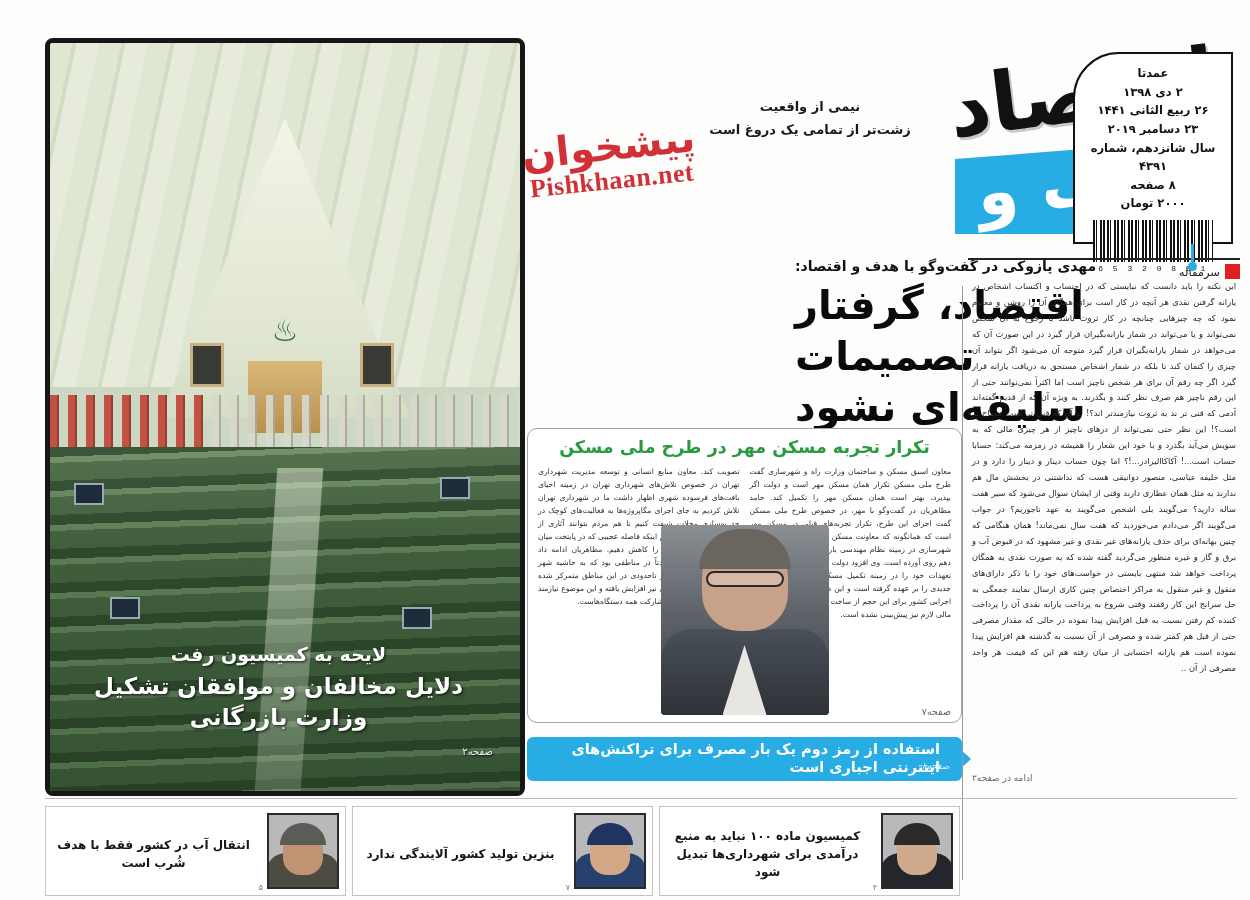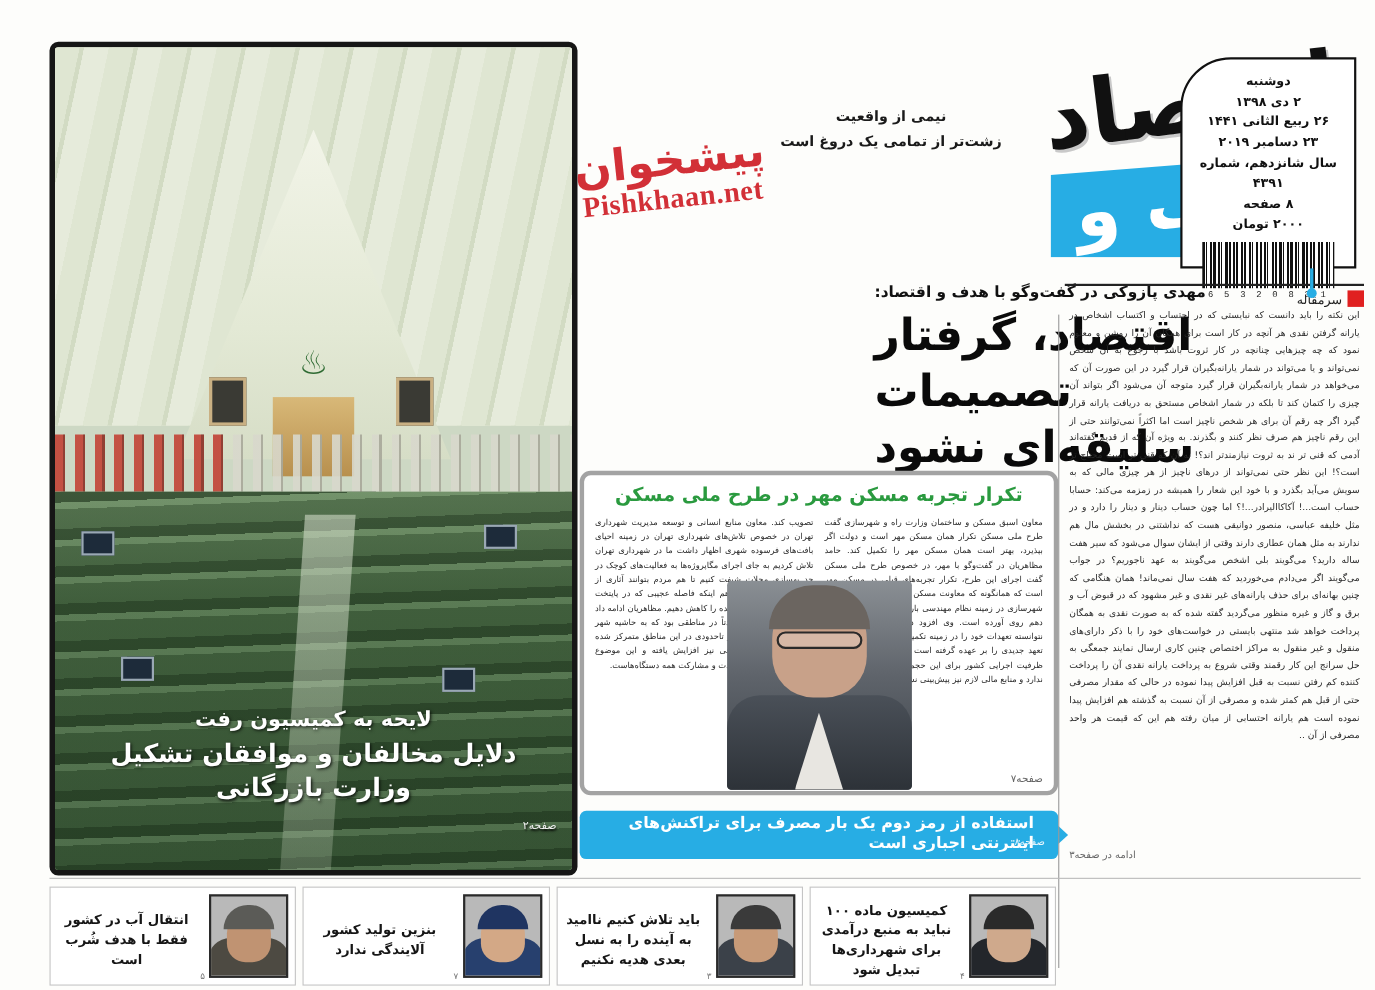--- a/index.html
+++ b/index.html
@@ -169,41 +169,41 @@
     position: absolute; left: 46%; top: 6%; width: 46px; height: 94%;
     background: linear-gradient(180deg, rgba(220,228,210,.55), rgba(200,212,190,.25));
     transform: skewX(-4deg);
   }
   .monitor {
     position: absolute; width: 30px; height: 22px;
     background: #1d2b3a; border: 2px solid #9aa8b4;
   }
 
   .photo-overlay {
-    position: absolute; left: 0; right: 0; bottom: 58px;
+    position: absolute; left: 0; right: 13px; bottom: 58px;
     text-align: center; direction: rtl; padding: 0 14px;
   }
   .ov-line1 {
     font-size: 19px; font-weight: bold; color: #ffffff;
     text-shadow: 1px 1px 3px rgba(0,0,0,.85); line-height: 1.3;
   }
   .ov-line2 {
     font-size: 23px; font-weight: bold; color: #ffffff;
     text-shadow: 1px 1px 3px rgba(0,0,0,.85); line-height: 1.35; margin-top: 4px;
   }
   .ov-pg {
     position: absolute; right: 14px; bottom: -24px;
     font-size: 10px; color: #f0f0f0; text-shadow: 1px 1px 2px #000;
   }
 
   
   .mid-article {
     position: absolute; left: 527px; top: 428px;
     width: 435px; height: 295px;
-    border: 4px solid #a3a3a3; border-radius: 10px;
+    border: 1px solid #a3a3a3; border-radius: 10px;
     background: #fff; overflow: hidden;
   }
   .mid-title {
     text-align: center; direction: rtl;
     font-size: 17.5px; font-weight: bold; color: #2a9a3f;
     padding: 7px 8px 6px; line-height: 1.3;
   }
   .mid-cols {
     display: flex; direction: rtl; gap: 10px; padding: 0 10px;
     font-size: 7.6px; line-height: 1.72; color: #2b2b2b;
@@ -419,21 +419,21 @@
 
     <div class="kicker">مهدی پازوکی در گفت‌وگو با هدف و اقتصاد:</div>
     <div class="headline">
       <div>اقتصاد، گرفتار تصمیمات</div>
       <div>سلیقه‌ای نشود</div>
       <div class="pg-ref">صفحه۷</div>
     </div>
   </div>
 
   <div class="datebox">
-    <div class="dl">دوشنبه</div>
+    <div class="dl">عمدتا</div>
     <div class="dl">۲ دی ۱۳۹۸</div>
     <div class="dl">۲۶ ربیع الثانی ۱۴۴۱</div>
     <div class="dl">۲۳ دسامبر ۲۰۱۹</div>
     <div class="dl">سال شانزدهم، شماره ۴۳۹۱</div>
     <div class="dl">۸ صفحه</div>
     <div class="dl">۲۰۰۰ تومان</div>
     <div class="barcode"></div>
     <div class="barcode-num">1 3 8 0 2 3 5 6</div>
   </div>
 
@@ -477,29 +477,20 @@
     <div class="bcard">
       <div class="bcard-photo">
         <div class="bp-body" style="background: rgb(35, 38, 43);"></div>
         <div class="bp-head" style="background: rgb(207, 169, 140);"></div>
         <div class="bp-hair" style="background: rgb(42, 42, 42);"></div>
       </div>
       <div class="bcard-text">کمیسیون ماده ۱۰۰ نباید به منبع درآمدی برای شهرداری‌ها تبدیل شود</div>
       <div class="bcard-pg">۴</div>
     </div>
 
-    <div class="bcard">
-      <div class="bcard-photo">
-        <div class="bp-body" style="background: rgb(59, 65, 73);"></div>
-        <div class="bp-head" style="background: rgb(199, 154, 120);"></div>
-        <div class="bp-hair" style="background: rgb(58, 58, 58);"></div>
-      </div>
-      <div class="bcard-text">باید تلاش کنیم ناامید به آینده را به نسل بعدی هدیه نکنیم</div>
-      <div class="bcard-pg">۳</div>
-    </div>
 
     <div class="bcard">
       <div class="bcard-photo">
         <div class="bp-body" style="background: rgb(39, 64, 110);"></div>
         <div class="bp-head" style="background: rgb(211, 168, 134);"></div>
         <div class="bp-hair" style="background: rgb(31, 52, 97);"></div>
       </div>
       <div class="bcard-text">بنزین تولید کشور آلایندگی ندارد</div>
       <div class="bcard-pg">۷</div>
     </div>

